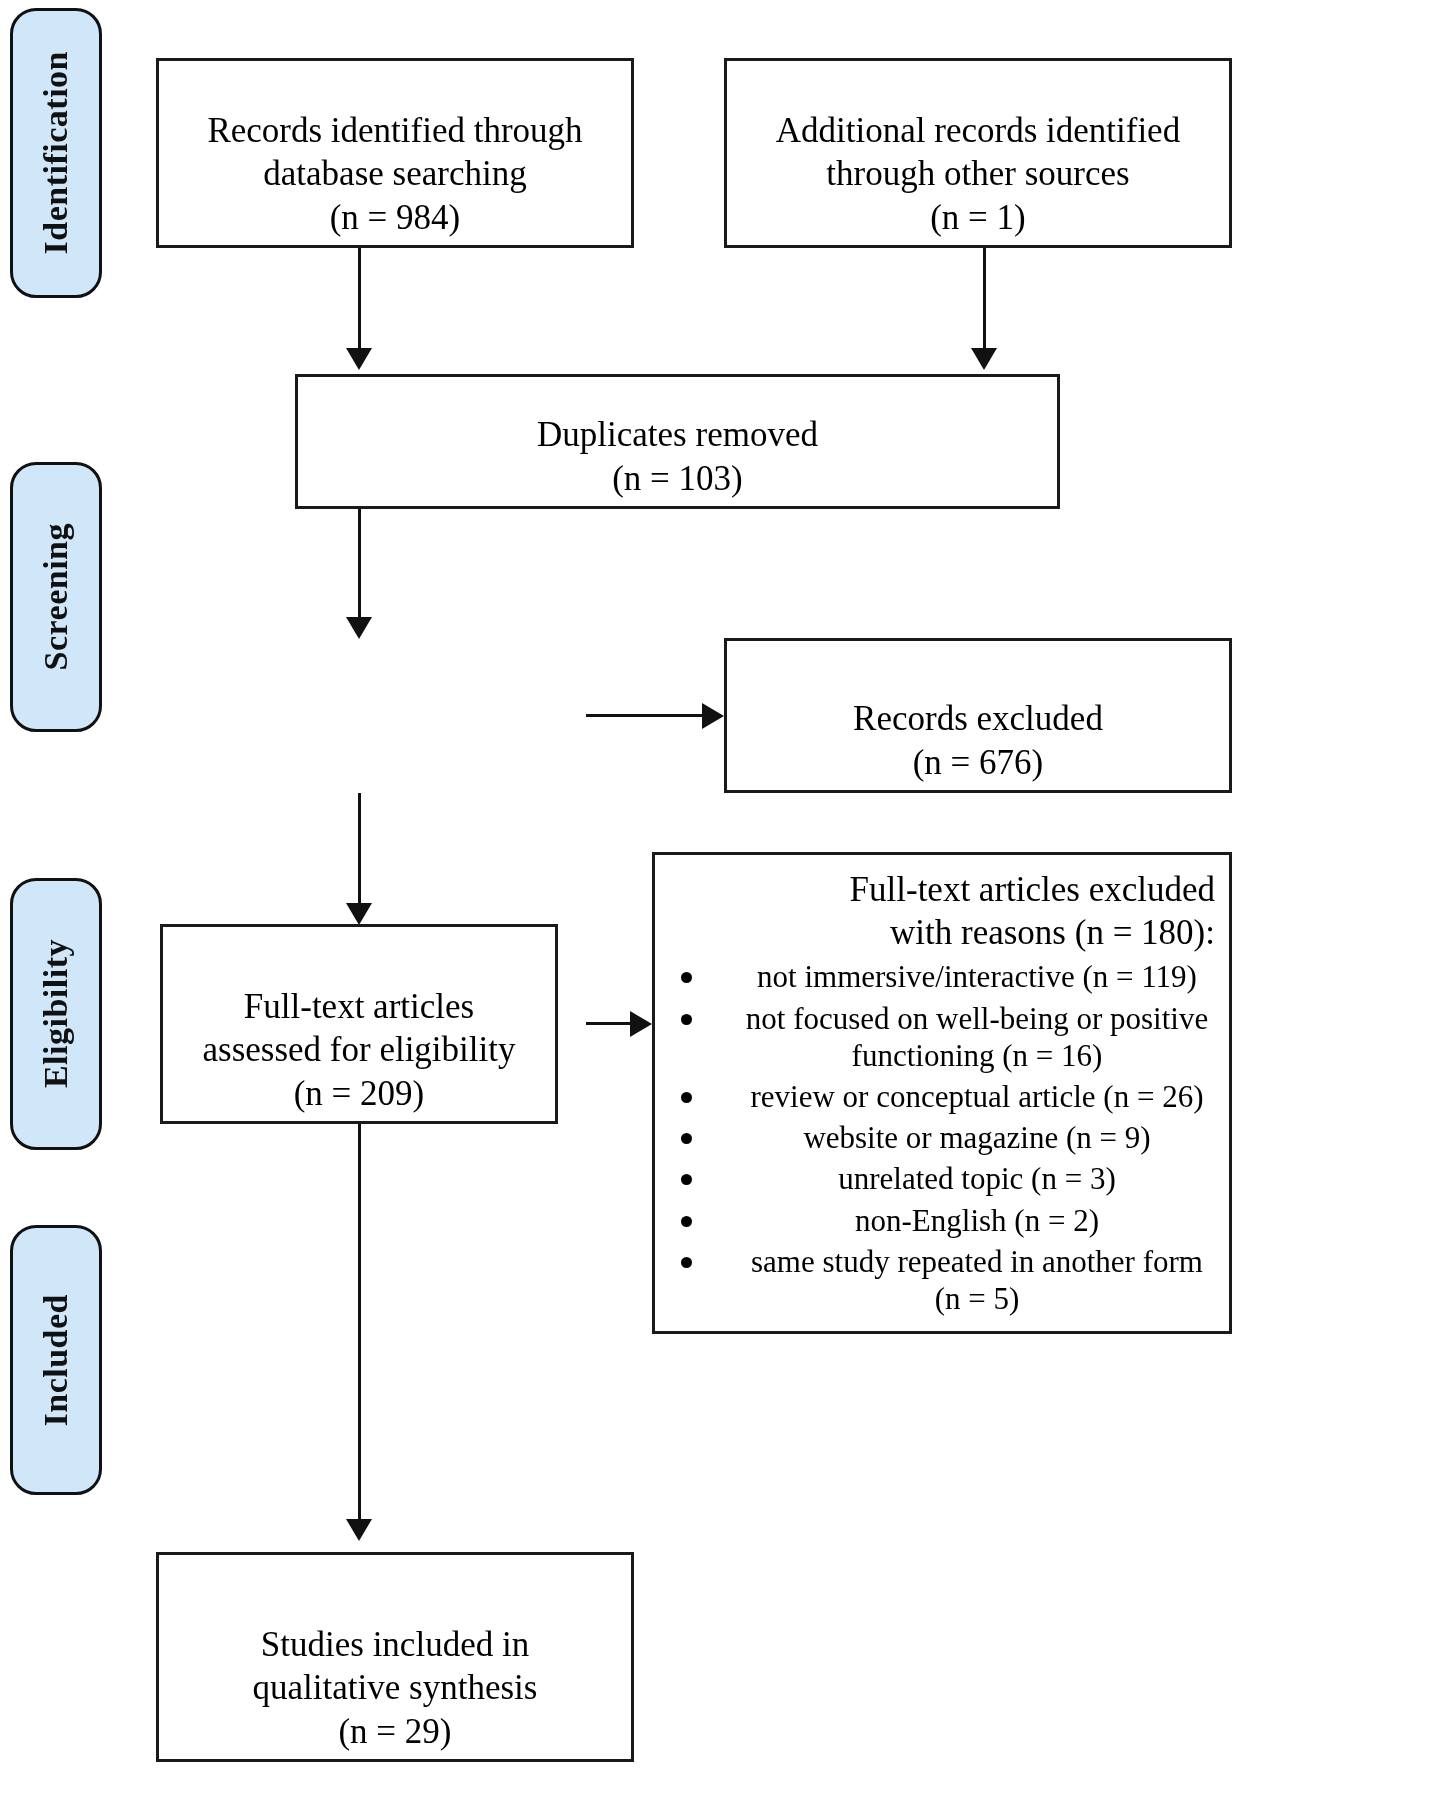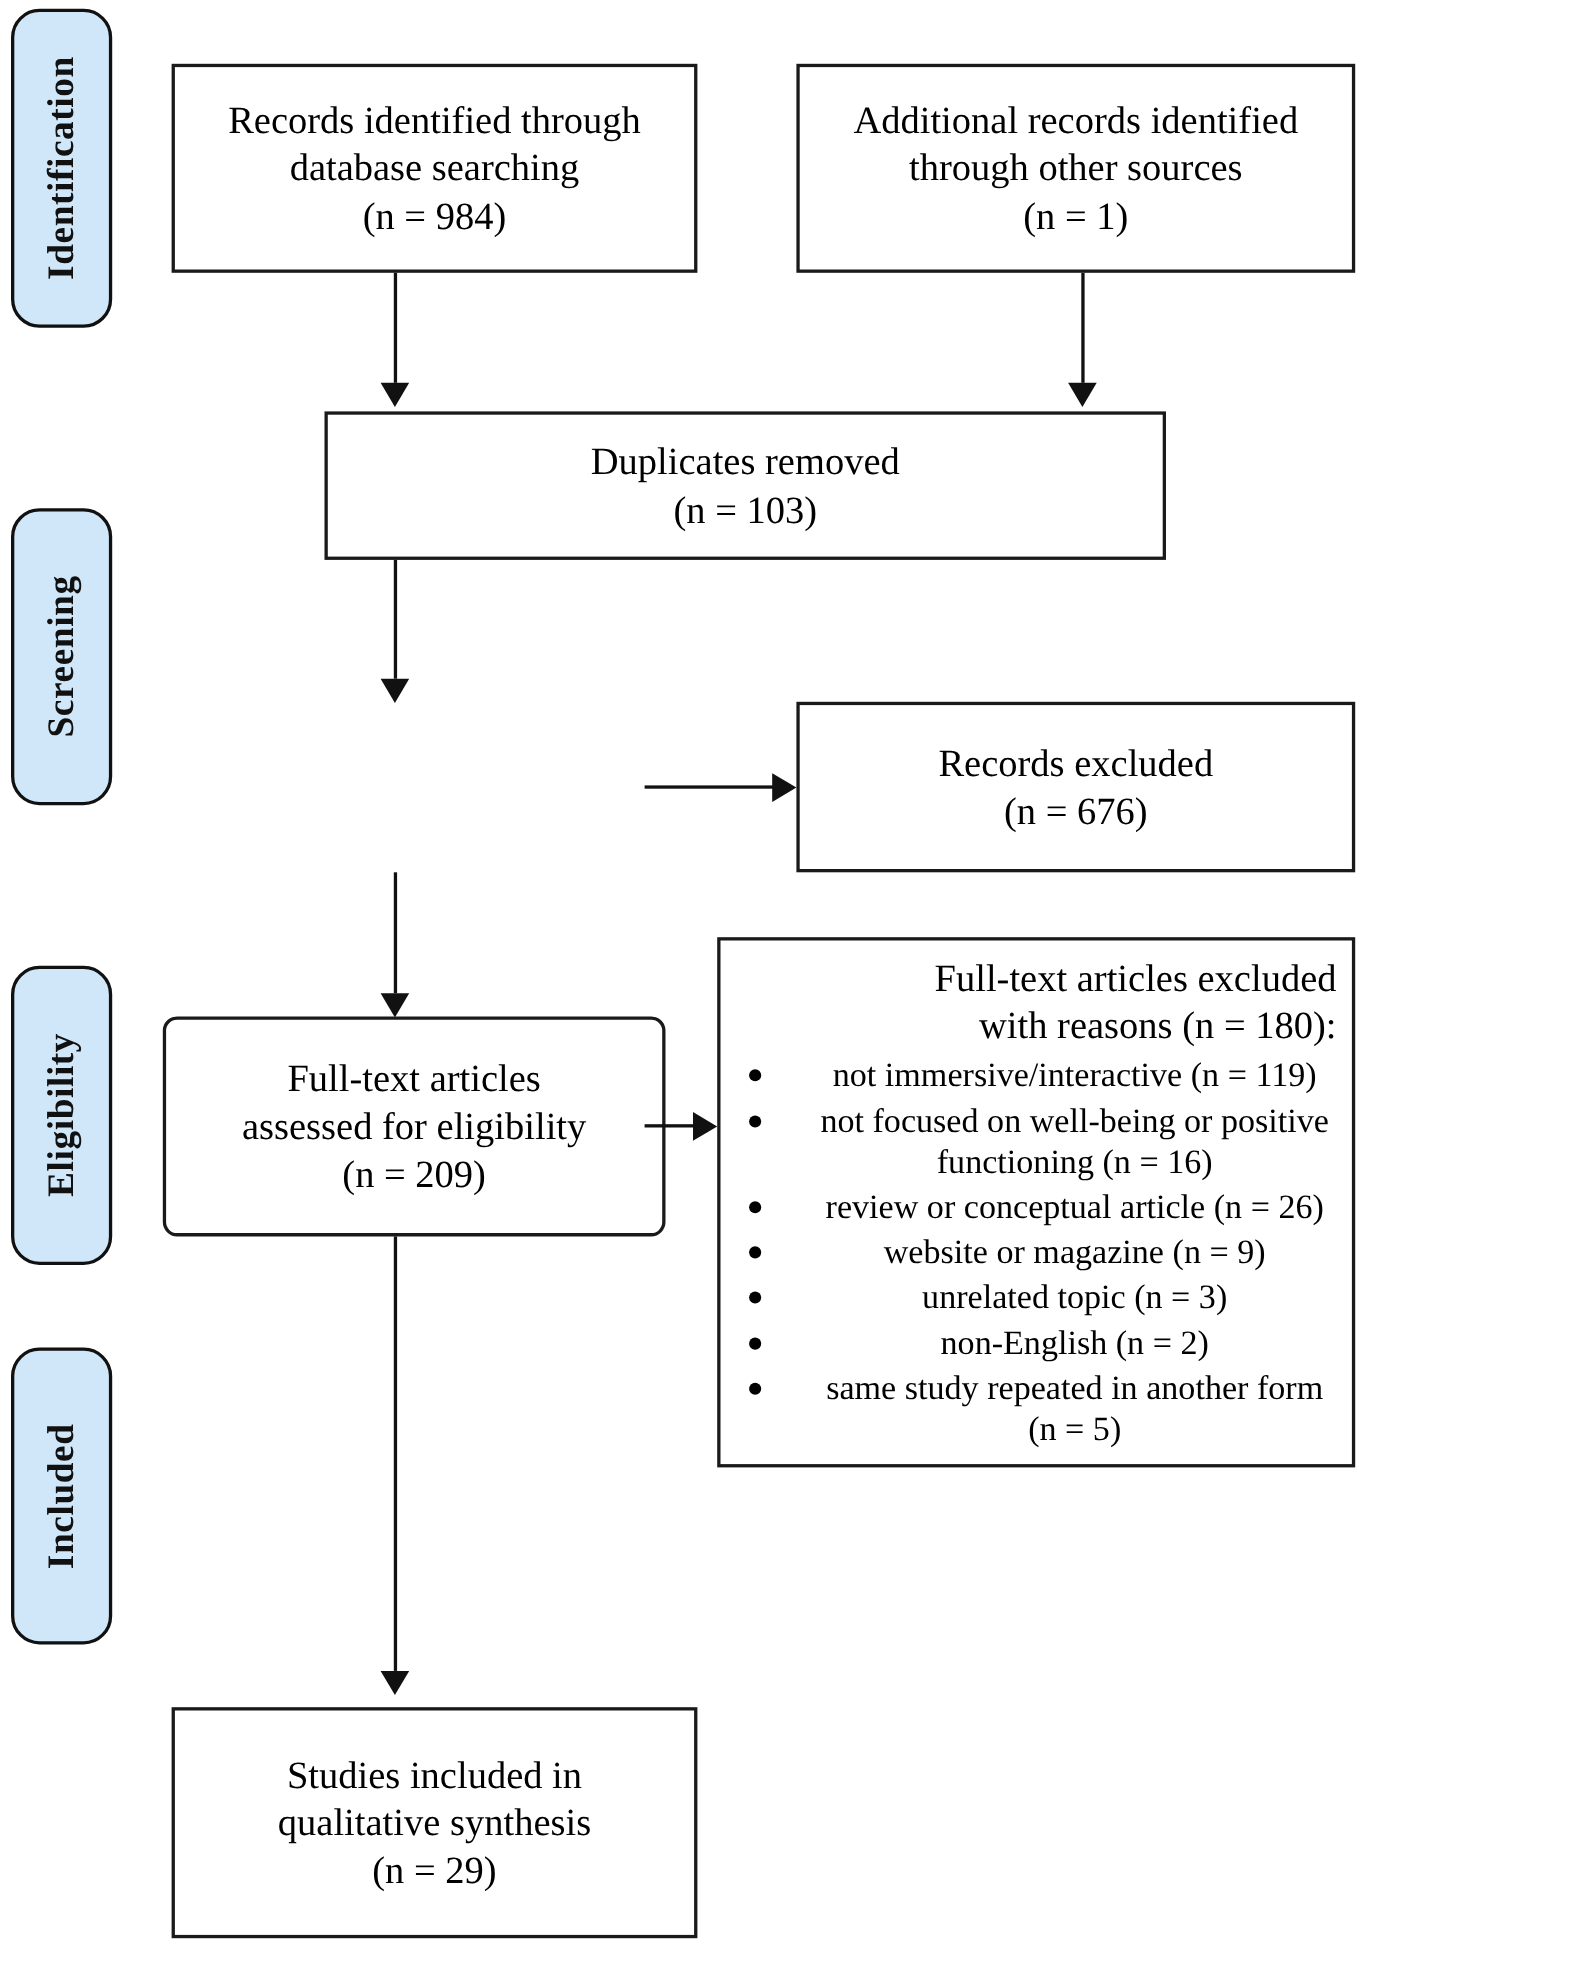--- a/index.html
+++ b/index.html
@@ -40,21 +40,21 @@
     font-family: "Liberation Serif", "DejaVu Serif", serif;
   }
 
   
   .flow-box {
     position: absolute;
     background: #ffffff;
     border: 3px solid #1a1a1a;
     box-sizing: border-box;
     display: flex;
-    align-items: center;
+    align-items: flex-end;
     justify-content: center;
     text-align: center;
     padding: 6px 10px;
   }
   .flow-box .btext {
     font-size: 35px;
     line-height: 1.24;
     color: #000000;
     white-space: pre-line;
   }
@@ -180,21 +180,21 @@
     <span class="btext">Records excluded
 (n = 676)</span>
   </div>
 
   <div class="h-line" style="left:586px; top:714px; width:118px;"></div>
   <div class="arrow-right" style="left:702px; top:703px;"></div>
 
   <div class="v-line" style="left:358px; top:793px; height:110px;"></div>
   <div class="arrow-down" style="left:346px; top:903px;"></div>
 
-  <div class="flow-box" style="left:148px; top:924px; width:457px; height:200px;border-radius:13px;">
+  <div class="flow-box" style="left:160px; top:924px; width:398px; height:200px;">
     <span class="btext">Full-text articles
 assessed for eligibility
 (n = 209)</span>
   </div>
 
   <div class="h-line" style="left:586px; top:1022px; width:48px;"></div>
   <div class="arrow-right" style="left:630px; top:1011px;"></div>
 
   <div class="reasons-box" style="left:652px; top:852px; width:580px; height:482px;">
     <div class="reasons-title">Full-text articles excluded

